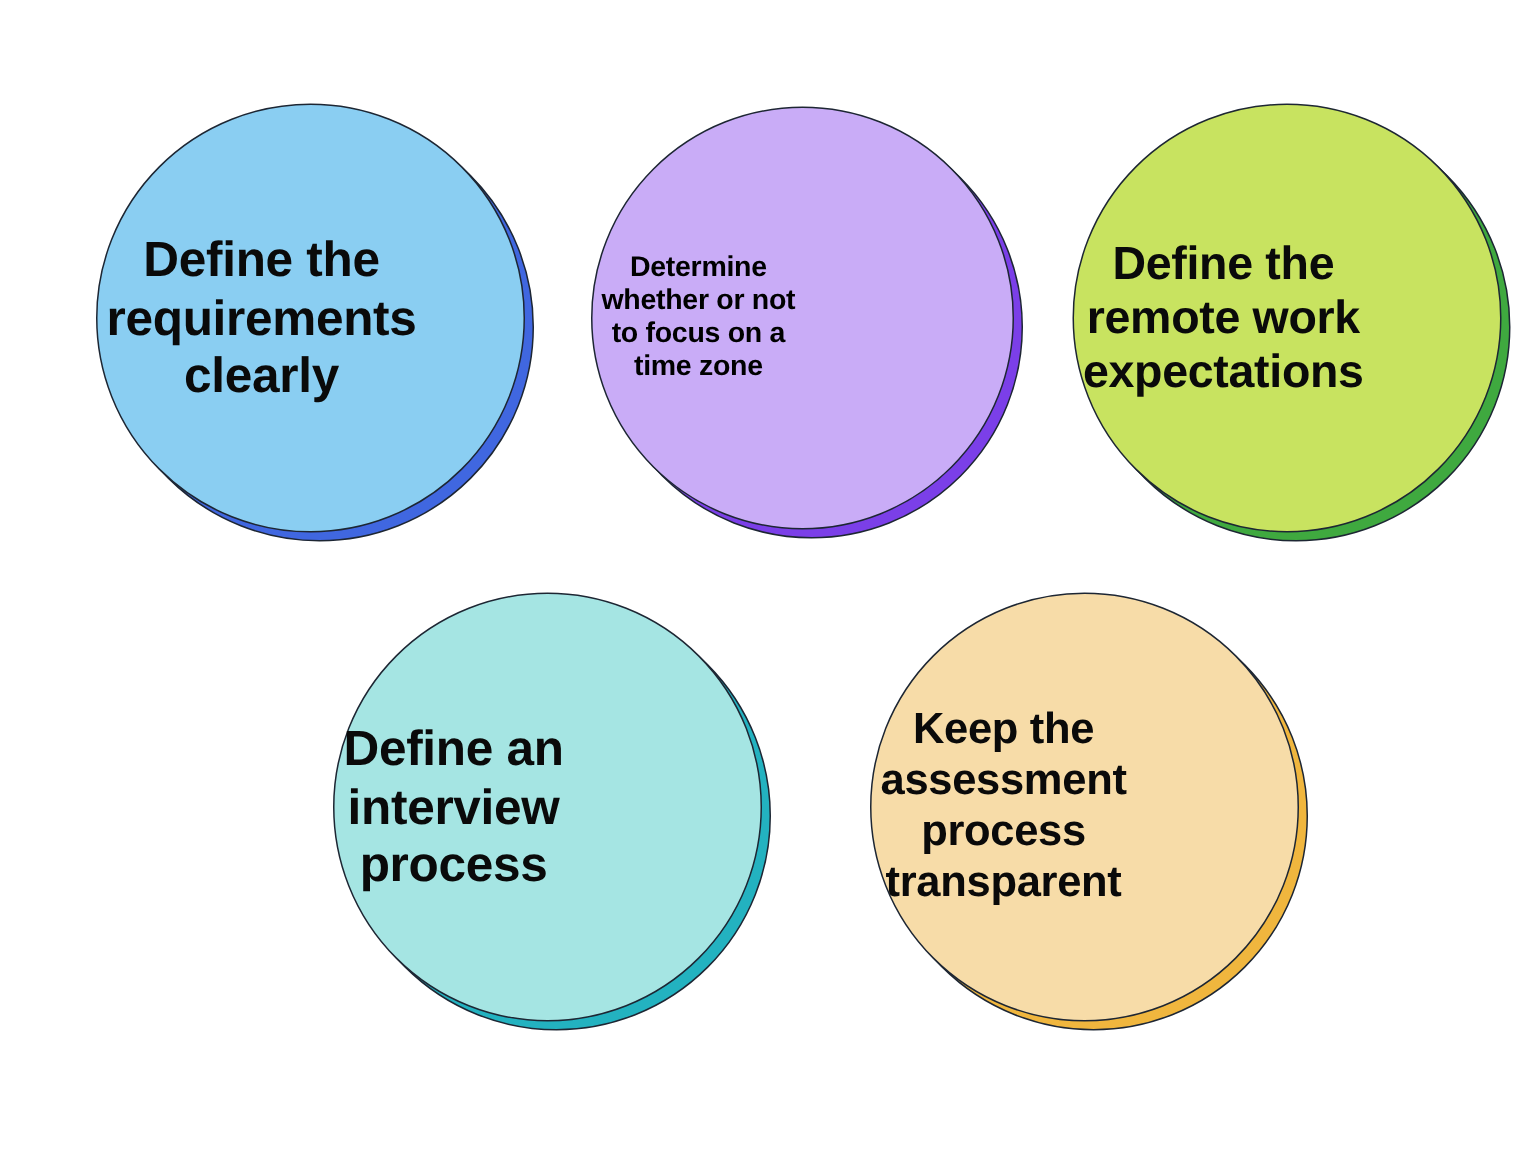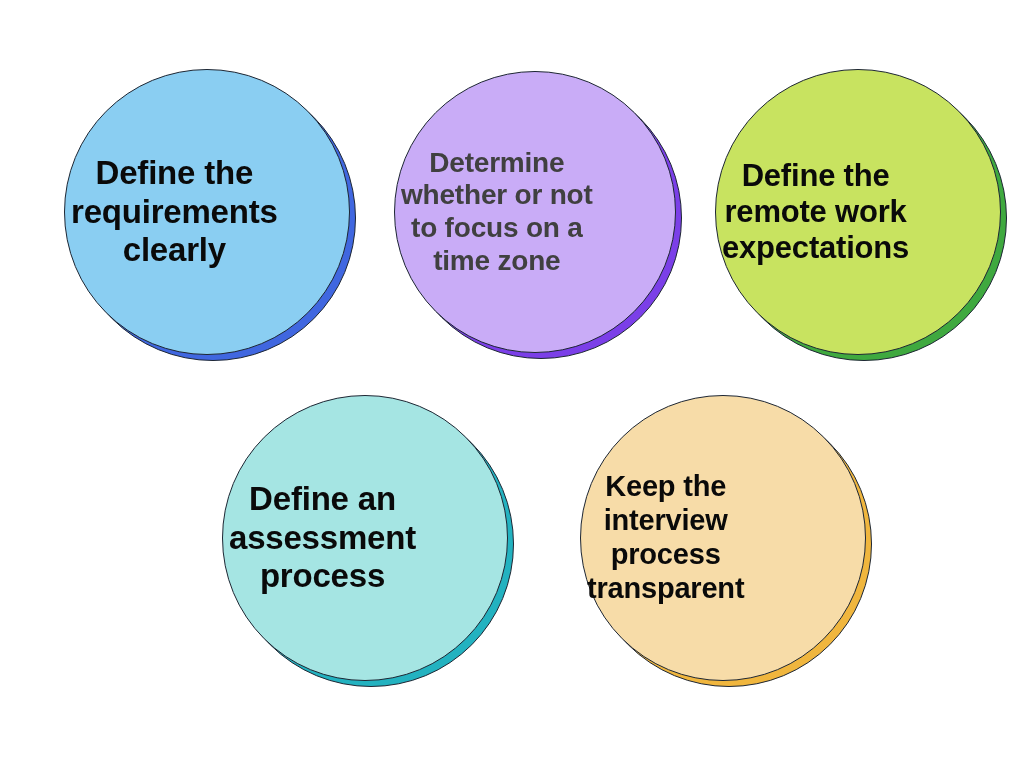--- a/index.html
+++ b/index.html
@@ -75,44 +75,44 @@
       <div class="bubble-shadow" style="left: 6px; top: 6px; width: 286px; height: 286px; background: rgb(64, 103, 224); border: 1.5px solid rgb(29, 38, 51);"></div>
       <div class="bubble-face" style="left: 0px; top: 0px; width: 286px; height: 286px; background: rgb(138, 206, 242); border-color: rgb(29, 38, 51);">
         <div class="bubble-label" style="font-size: 33px; color: rgb(10, 10, 10);">Define the
 requirements
 clearly</div>
       </div>
     </div>
     <div class="bubble" style="left: 394px; top: 71px; width: 282px; height: 282px;">
       <div class="bubble-shadow" style="left: 6px; top: 6px; width: 282px; height: 282px; background: rgb(123, 63, 232); border: 1.5px solid rgb(29, 38, 51);"></div>
       <div class="bubble-face" style="left: 0px; top: 0px; width: 282px; height: 282px; background: rgb(201, 172, 247); border-color: rgb(29, 38, 51);">
-        <div class="bubble-label" style="font-size: 28px; color: #404040;">Determine
+        <div class="bubble-label" style="font-size: 19px; color: #000000;">Determine
 whether or not
 to focus on a
 time zone</div>
       </div>
     </div>
     <div class="bubble" style="left: 715px; top: 69px; width: 286px; height: 286px;">
       <div class="bubble-shadow" style="left: 6px; top: 6px; width: 286px; height: 286px; background: rgb(63, 169, 63); border: 1.5px solid rgb(29, 38, 51);"></div>
       <div class="bubble-face" style="left: 0px; top: 0px; width: 286px; height: 286px; background: rgb(200, 227, 96); border-color: rgb(29, 38, 51);">
         <div class="bubble-label" style="font-size: 31px; color: rgb(10, 10, 10);">Define the
 remote work
 expectations</div>
       </div>
     </div>
     <div class="bubble" style="left: 222px; top: 395px; width: 286px; height: 286px;">
       <div class="bubble-shadow" style="left: 6px; top: 6px; width: 286px; height: 286px; background: rgb(35, 178, 192); border: 1.5px solid rgb(29, 38, 51);"></div>
       <div class="bubble-face" style="left: 0px; top: 0px; width: 286px; height: 286px; background: rgb(165, 229, 227); border-color: rgb(29, 38, 51);">
         <div class="bubble-label" style="font-size: 33px; color: rgb(10, 10, 10);">Define an
-assessment
+interview
 process</div>
       </div>
     </div>
     <div class="bubble" style="left: 580px; top: 395px; width: 286px; height: 286px;">
       <div class="bubble-shadow" style="left: 6px; top: 6px; width: 286px; height: 286px; background: rgb(240, 182, 62); border: 1.5px solid rgb(29, 38, 51);"></div>
       <div class="bubble-face" style="left: 0px; top: 0px; width: 286px; height: 286px; background: rgb(247, 220, 168); border-color: rgb(29, 38, 51);">
         <div class="bubble-label" style="font-size: 29px; color: rgb(10, 10, 10);">Keep the
-interview
+assessment
 process
 transparent</div>
       </div>
     </div>
   </div>
 
 </body></html>

